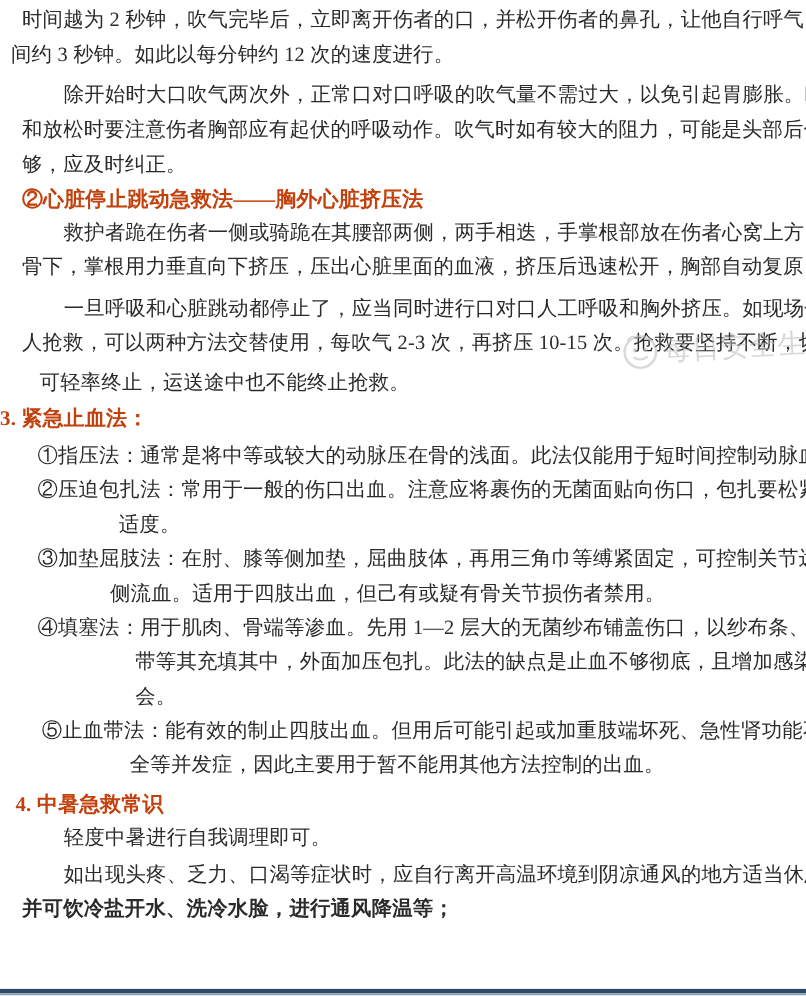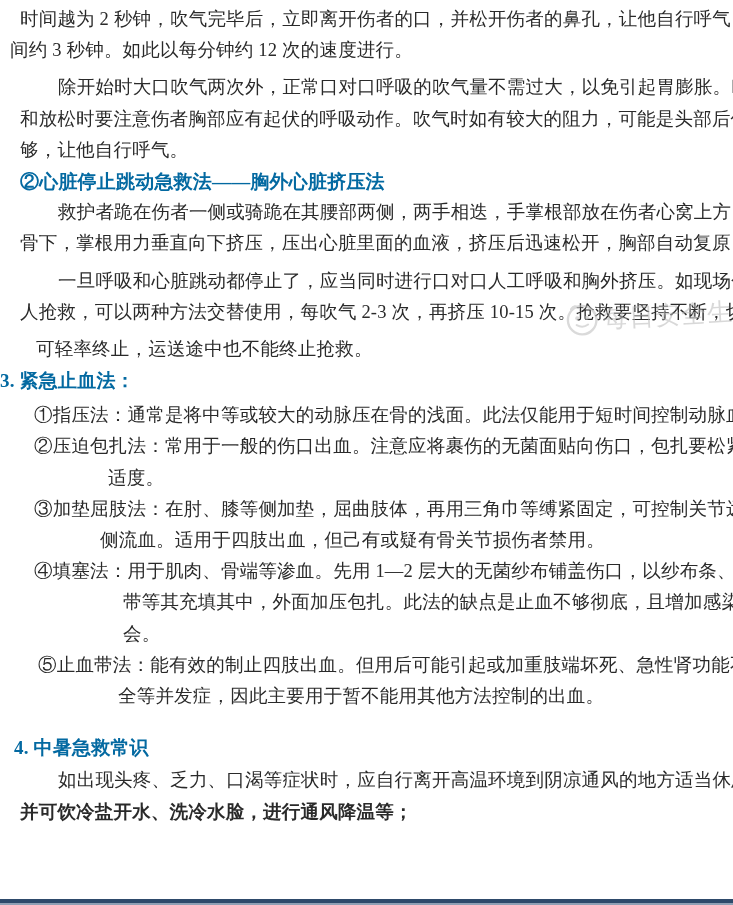--- a/index.html
+++ b/index.html
@@ -25,21 +25,21 @@
   .line {
     height: 31.2px;
     line-height: 31.2px;
     font-size: 18.5px;
     color: #2a2a2a;
     white-space: nowrap;
     letter-spacing: 0.2px;
   }
   .line.bold {
     font-weight: 700;
-    color: #0369a1;
+    color: #c2410c;
     font-size: 19px;
   }
   .watermark {
     position: absolute;
     top: 296px;
     left: 563px;
     display: flex;
     align-items: center;
     transform: rotate(-3deg);
     opacity: 0.55;
@@ -75,39 +75,40 @@
   }
 </style>
 </head>
 <body style="background: rgb(255, 255, 255);">
 
 <div class="doc" id="doc-container">
     <div class="line" style="margin-left: 20px;">时间越为 2 秒钟，吹气完毕后，立即离开伤者的口，并松开伤者的鼻孔，让他自行呼气，时</div>
     <div class="line" style="margin-left: 10px;">间约 3 秒钟。如此以每分钟约 12 次的速度进行。</div>
     <div class="line" style="margin-left: 58px; margin-top: 6px;">除开始时大口吹气两次外，正常口对口呼吸的吹气量不需过大，以免引起胃膨胀。吹气</div>
     <div class="line" style="margin-left: 20px;">和放松时要注意伤者胸部应有起伏的呼吸动作。吹气时如有较大的阻力，可能是头部后仰不</div>
-    <div class="line" style="margin-left: 20px;">够，让他自行呼气。</div>
+    <div class="line" style="margin-left: 20px;">够，应及时纠正。</div>
     <div class="line bold" style="margin-left: 20px;">②心脏停止跳动急救法——胸外心脏挤压法</div>
     <div class="line" style="margin-left: 58px;">救护者跪在伤者一侧或骑跪在其腰部两侧，两手相迭，手掌根部放在伤者心窝上方、胸</div>
     <div class="line" style="margin-left: 20px;">骨下，掌根用力垂直向下挤压，压出心脏里面的血液，挤压后迅速松开，胸部自动复原，血</div>
     <div class="line" style="margin-left: 58px; margin-top: 6px;">一旦呼吸和心脏跳动都停止了，应当同时进行口对口人工呼吸和胸外挤压。如现场仅一</div>
     <div class="line" style="margin-left: 20px;">人抢救，可以两种方法交替使用，每吹气 2-3 次，再挤压 10-15 次。抢救要坚持不断，切不</div>
     <div class="line" style="margin-left: 36px; margin-top: 6px;">可轻率终止，运送途中也不能终止抢救。</div>
     <div class="line bold" style="">3. 紧急止血法：</div>
     <div class="line" style="margin-left: 34px; margin-top: 4px;">①指压法：通常是将中等或较大的动脉压在骨的浅面。此法仅能用于短时间控制动脉血</div>
     <div class="line" style="margin-left: 34px;">②压迫包扎法：常用于一般的伤口出血。注意应将裹伤的无菌面贴向伤口，包扎要松紧</div>
     <div class="line" style="margin-left: 108px;">适度。</div>
     <div class="line" style="margin-left: 34px;">③加垫屈肢法：在肘、膝等侧加垫，屈曲肢体，再用三角巾等缚紧固定，可控制关节远</div>
     <div class="line" style="margin-left: 100px;">侧流血。适用于四肢出血，但己有或疑有骨关节损伤者禁用。</div>
     <div class="line" style="margin-left: 34px;">④填塞法：用于肌肉、骨端等渗血。先用 1—2 层大的无菌纱布铺盖伤口，以纱布条、绷</div>
     <div class="line" style="margin-left: 123px;">带等其充填其中，外面加压包扎。此法的缺点是止血不够彻底，且增加感染机</div>
     <div class="line" style="margin-left: 123px;">会。</div>
     <div class="line" style="margin-left: 38px;">⑤止血带法：能有效的制止四肢出血。但用后可能引起或加重肢端坏死、急性肾功能不</div>
     <div class="line" style="margin-left: 118px;">全等并发症，因此主要用于暂不能用其他方法控制的出血。</div>
-    <div class="line bold" style="margin-left: 14px; margin-top: 20px;">4. 中暑急救常识</div>
+    <div class="line bold" style="margin-left: 14px; margin-top: 4px;">4. 中暑急救常识</div>
+    <div class="line" style="margin-left: 58px;">轻度中暑进行自我调理即可。</div>
     <div class="line" style="margin-left: 58px; margin-top: 2px;">如出现头疼、乏力、口渴等症状时，应自行离开高温环境到阴凉通风的地方适当休息，</div>
     <div class="line" style="margin-left: 20px; font-weight: bold;">并可饮冷盐开水、洗冷水脸，进行通风降温等；</div>
   </div>
 
 <div class="watermark">
   <svg class="watermark-icon" viewBox="0 0 40 40">
     <circle cx="20" cy="21" r="15" fill="none" stroke="#bdbdbd" stroke-width="2.5"></circle>
     <path d="M9 9 Q13 4 17 8" fill="none" stroke="#bdbdbd" stroke-width="2.5" stroke-linecap="round"></path>
     <circle cx="15" cy="19" r="2.2" fill="#bdbdbd"></circle>
     <circle cx="25" cy="19" r="2.2" fill="#bdbdbd"></circle>

